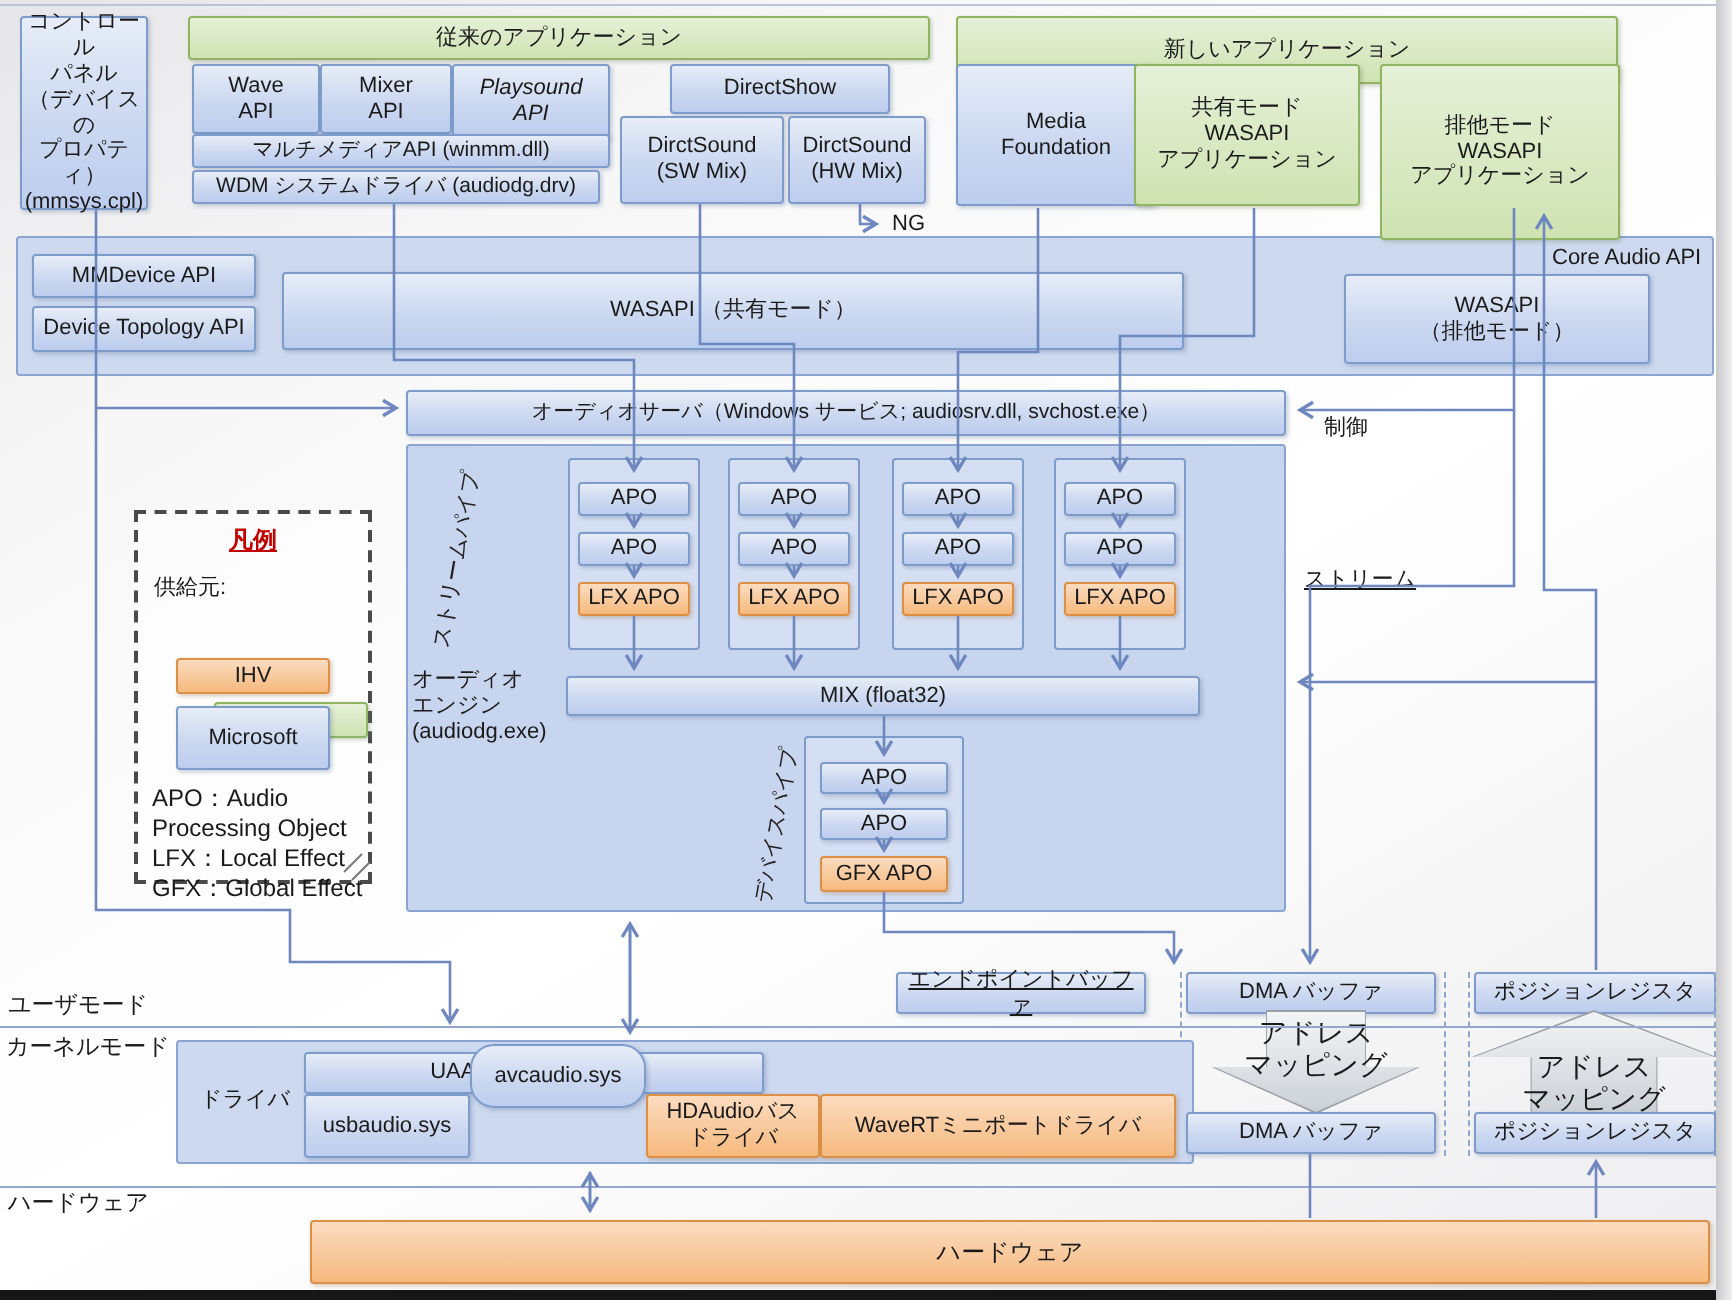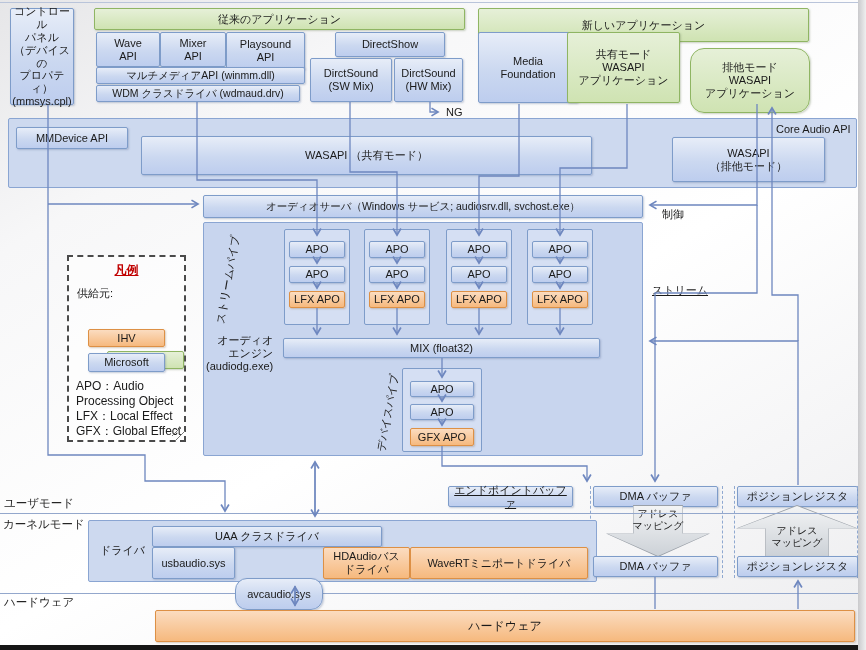--- a/index.html
+++ b/index.html
@@ -12,75 +12,76 @@
       text-align:center;white-space:pre-line;line-height:1.18;font-size:11px;
       border-radius:2px;box-sizing:border-box;}
   .b{background:linear-gradient(#e7edf8 0%,#cbd8f0 55%,#bdcdee 100%);
      border:1px solid #7e9cc9;box-shadow:1px 1px 2px rgba(90,110,150,.35);}
   .g{background:linear-gradient(#e6f0d8 0%,#cfe3b2 100%);
      border:1px solid #8fb563;box-shadow:1px 1px 2px rgba(110,130,90,.35);}
   .o{background:linear-gradient(#fbdcc0 0%,#f6b97e 100%);
      border:1px solid #dd9045;box-shadow:1px 1px 2px rgba(150,110,70,.35);}
   .band{position:absolute;background:#cdd9ef;border:1px solid #8aa5d2;border-radius:2px;box-sizing:border-box;}
   .col{position:absolute;background:#d5dff3;border:1px solid #7e9cc9;border-radius:2px;box-sizing:border-box;}
-  .lbl{position:absolute;font-size:11px;white-space:pre-line;line-height:1.2;text-align:right;}
+  .lbl{position:absolute;font-size:11px;white-space:pre-line;line-height:1.2;}
   .rot{position:absolute;font-size:11px;transform:rotate(-80deg);text-align:center;color:#222;}
   .dash{position:absolute;border-left:1px dashed #8fa8d0;width:0;}
   .gray-arrow{position:absolute;}
   .ga-outer{position:absolute;inset:0;background:#9aa0a8;}
   .ga-inner{position:absolute;inset:1px;background:linear-gradient(#f3f4f5,#ccd1d7);}
-  .ga-txt{position:absolute;width:100%;text-align:center;font-size:10px;line-height:1.15;white-space:pre-line;}
+  .ga-txt{position:absolute;width:100%;text-align:center;font-size:14px;line-height:1.15;white-space:pre-line;}
   .hline{position:absolute;height:0;border-top:1px solid #8aa5d2;}
   .legend{position:absolute;border:2px dashed #4a4a4a;background:rgba(255,255,255,.55);}
   .legend-title{color:#c00000;font-weight:bold;text-decoration:underline;font-size:12px;text-align:center;margin-top:5px;}
   svg.overlay{position:absolute;left:0;top:0;z-index:60;pointer-events:none;}
 </style>
 </head>
 <body>
 
 <div id="canvas">
 
   <div class="abs" style="left:0;top:2px;width:866px;height:1px;background:#b9c4da"></div>
 
   <div class="band" style="left:8px;top:118px;width:849px;height:70px;"></div>
   <div class="lbl" style="left:776px;top:123px;font-size:11px;">Core Audio API</div>
   <div class="bx b" style="left:16px;top:127px;width:112px;height:22px;">MMDevice API</div>
+  <div class="bx b" style="left:16px;top:153px;width:112px;height:23px;">Device Topology API</div>
   <div class="bx b" style="left:141px;top:136px;width:451px;height:39px;">WASAPI （共有モード）</div>
   <div class="bx b" style="left:672px;top:137px;width:153px;height:45px;">WASAPI
 （排他モード）</div>
 
   <div class="bx b" style="left:10px;top:8px;width:64px;height:97px;">コントロール
 パネル
 （デバイスの
 プロパティ）
 (mmsys.cpl)</div>
 
   <div class="bx g" style="left:94px;top:8px;width:371px;height:22px;">従来のアプリケーション</div>
   <div class="bx b" style="left:96px;top:32px;width:64px;height:35px;">Wave
 API</div>
   <div class="bx b" style="left:160px;top:32px;width:66px;height:35px;">Mixer
 API</div>
-  <div class="bx b" style="left:226px;top:32px;width:79px;height:38px;">Playsound
+  <div class="bx b" style="left:226px;top:32px;width:79px;height:38px;font-style:italic;">Playsound
 API</div>
   <div class="bx b" style="left:96px;top:67px;width:209px;height:17px;font-size:10.5px;">マルチメディアAPI (winmm.dll)</div>
-  <div class="bx b" style="left:96px;top:85px;width:204px;height:17px;font-size:10.5px;">WDM クラスドライバ (wdmaud.drv)</div>
+  <div class="bx b" style="left:96px;top:85px;width:204px;height:17px;font-size:10.5px;">WDM システムドライバ (audiodg.drv)</div>
   <div class="bx b" style="left:335px;top:32px;width:110px;height:25px;">DirectShow</div>
   <div class="bx b" style="left:310px;top:58px;width:82px;height:44px;">DirctSound
 (SW Mix)</div>
   <div class="bx b" style="left:394px;top:58px;width:69px;height:44px;">DirctSound
 (HW Mix)</div>
   <div class="lbl" style="left:446px;top:106px;">NG</div>
 
   <div class="bx g" style="left:478px;top:8px;width:331px;height:34px;">新しいアプリケーション</div>
   <div class="bx b" style="left:478px;top:32px;width:100px;height:71px;">Media
 Foundation</div>
   <div class="bx g" style="left:567px;top:32px;width:113px;height:71px;">共有モード
 WASAPI
 アプリケーション</div>
-  <div class="bx g" style="left:690px;top:48px;width:120px;height:65px;border-radius:14px;">排他モード
+  <div class="bx g" style="left:690px;top:32px;width:120px;height:88px;">排他モード
 WASAPI
 アプリケーション</div>
 
   <div class="bx b" style="left:203px;top:195px;width:440px;height:23px;font-size:10.5px;">オーディオサーバ（Windows サービス; audiosrv.dll, svchost.exe）</div>
   <div class="lbl" style="left:662px;top:208px;">制御</div>
 
   <div class="band" style="left:203px;top:222px;width:440px;height:234px;background:#c8d5ee;"></div>
   <div class="lbl" style="left:206px;top:334px;">オーディオ
 エンジン
 (audiodg.exe)</div>
@@ -115,21 +116,21 @@
   <div class="bx b" style="left:410px;top:404px;width:64px;height:16px;">APO</div>
   <div class="bx o" style="left:410px;top:428px;width:64px;height:18px;">GFX APO</div>
 
   <div class="lbl" style="left:652px;top:284px;text-decoration:underline;">ストリーム</div>
 
   <div class="legend" style="left:67px;top:255px;width:115px;height:183px;">
     <div class="legend-title">凡例</div>
     <div style="font-size:11px;margin:7px 0 4px 8px;">供給元:</div>
     <div class="bx g" style="left:19px;top:46px;width:77px;height:18px;position:relative;margin:0 0 6px 19px;">ISV</div>
     <div class="bx o" style="position:relative;margin:0 0 6px 19px;width:77px;height:18px;">IHV</div>
-    <div class="bx b" style="position:relative;margin:0 0 7px 19px;width:77px;height:19px;">Microsoft</div>
+    <div class="bx b" style="position:relative;margin:0 0 7px 19px;width:77px;height:32px;">Microsoft</div>
     <div style="font-size:12px;line-height:1.25;margin-left:7px;white-space:pre-line;">APO：Audio
 Processing Object
 LFX：Local Effect
 GFX：Global Effect</div>
   </div>
 
   <div class="bx b" style="left:448px;top:486px;width:125px;height:21px;text-decoration:underline;">エンドポイントバッファ</div>
   <div class="bx b" style="left:593px;top:486px;width:125px;height:21px;">DMA バッファ</div>
   <div class="bx b" style="left:737px;top:486px;width:121px;height:21px;">ポジションレジスタ</div>
 
@@ -154,21 +155,21 @@
   <div class="hline" style="left:0;top:513px;width:866px;border-top-color:#93a7cc;"></div>
   <div class="lbl" style="left:4px;top:497px;font-size:11.5px;">ユーザモード</div>
   <div class="lbl" style="left:3px;top:518px;font-size:11.5px;">カーネルモード</div>
   <div class="hline" style="left:0;top:593px;width:866px;border-top-color:#93a7cc;"></div>
   <div class="lbl" style="left:4px;top:596px;font-size:11.5px;">ハードウェア</div>
 
   <div class="band" style="left:88px;top:520px;width:509px;height:62px;"></div>
   <div class="lbl" style="left:100px;top:544px;">ドライバ</div>
   <div class="bx b" style="left:152px;top:526px;width:230px;height:21px;">UAA クラスドライバ</div>
   <div class="bx b" style="left:152px;top:547px;width:83px;height:32px;">usbaudio.sys</div>
-  <div class="bx b" style="left:235px;top:578px;width:88px;height:32px;border-radius:12px;">avcaudio.sys</div>
+  <div class="bx b" style="left:235px;top:522px;width:88px;height:32px;border-radius:12px;">avcaudio.sys</div>
   <div class="bx o" style="left:323px;top:547px;width:87px;height:32px;">HDAudioバス
 ドライバ</div>
   <div class="bx o" style="left:410px;top:547px;width:178px;height:32px;">WaveRTミニポートドライバ</div>
 
   <div class="bx b" style="left:593px;top:556px;width:125px;height:21px;">DMA バッファ</div>
   <div class="bx b" style="left:737px;top:556px;width:121px;height:21px;">ポジションレジスタ</div>
 
   <div class="bx o" style="left:155px;top:610px;width:700px;height:32px;font-size:12px;">ハードウェア</div>
 
   <div class="abs" style="left:0;top:645px;width:866px;height:5px;background:#161616;"></div>

